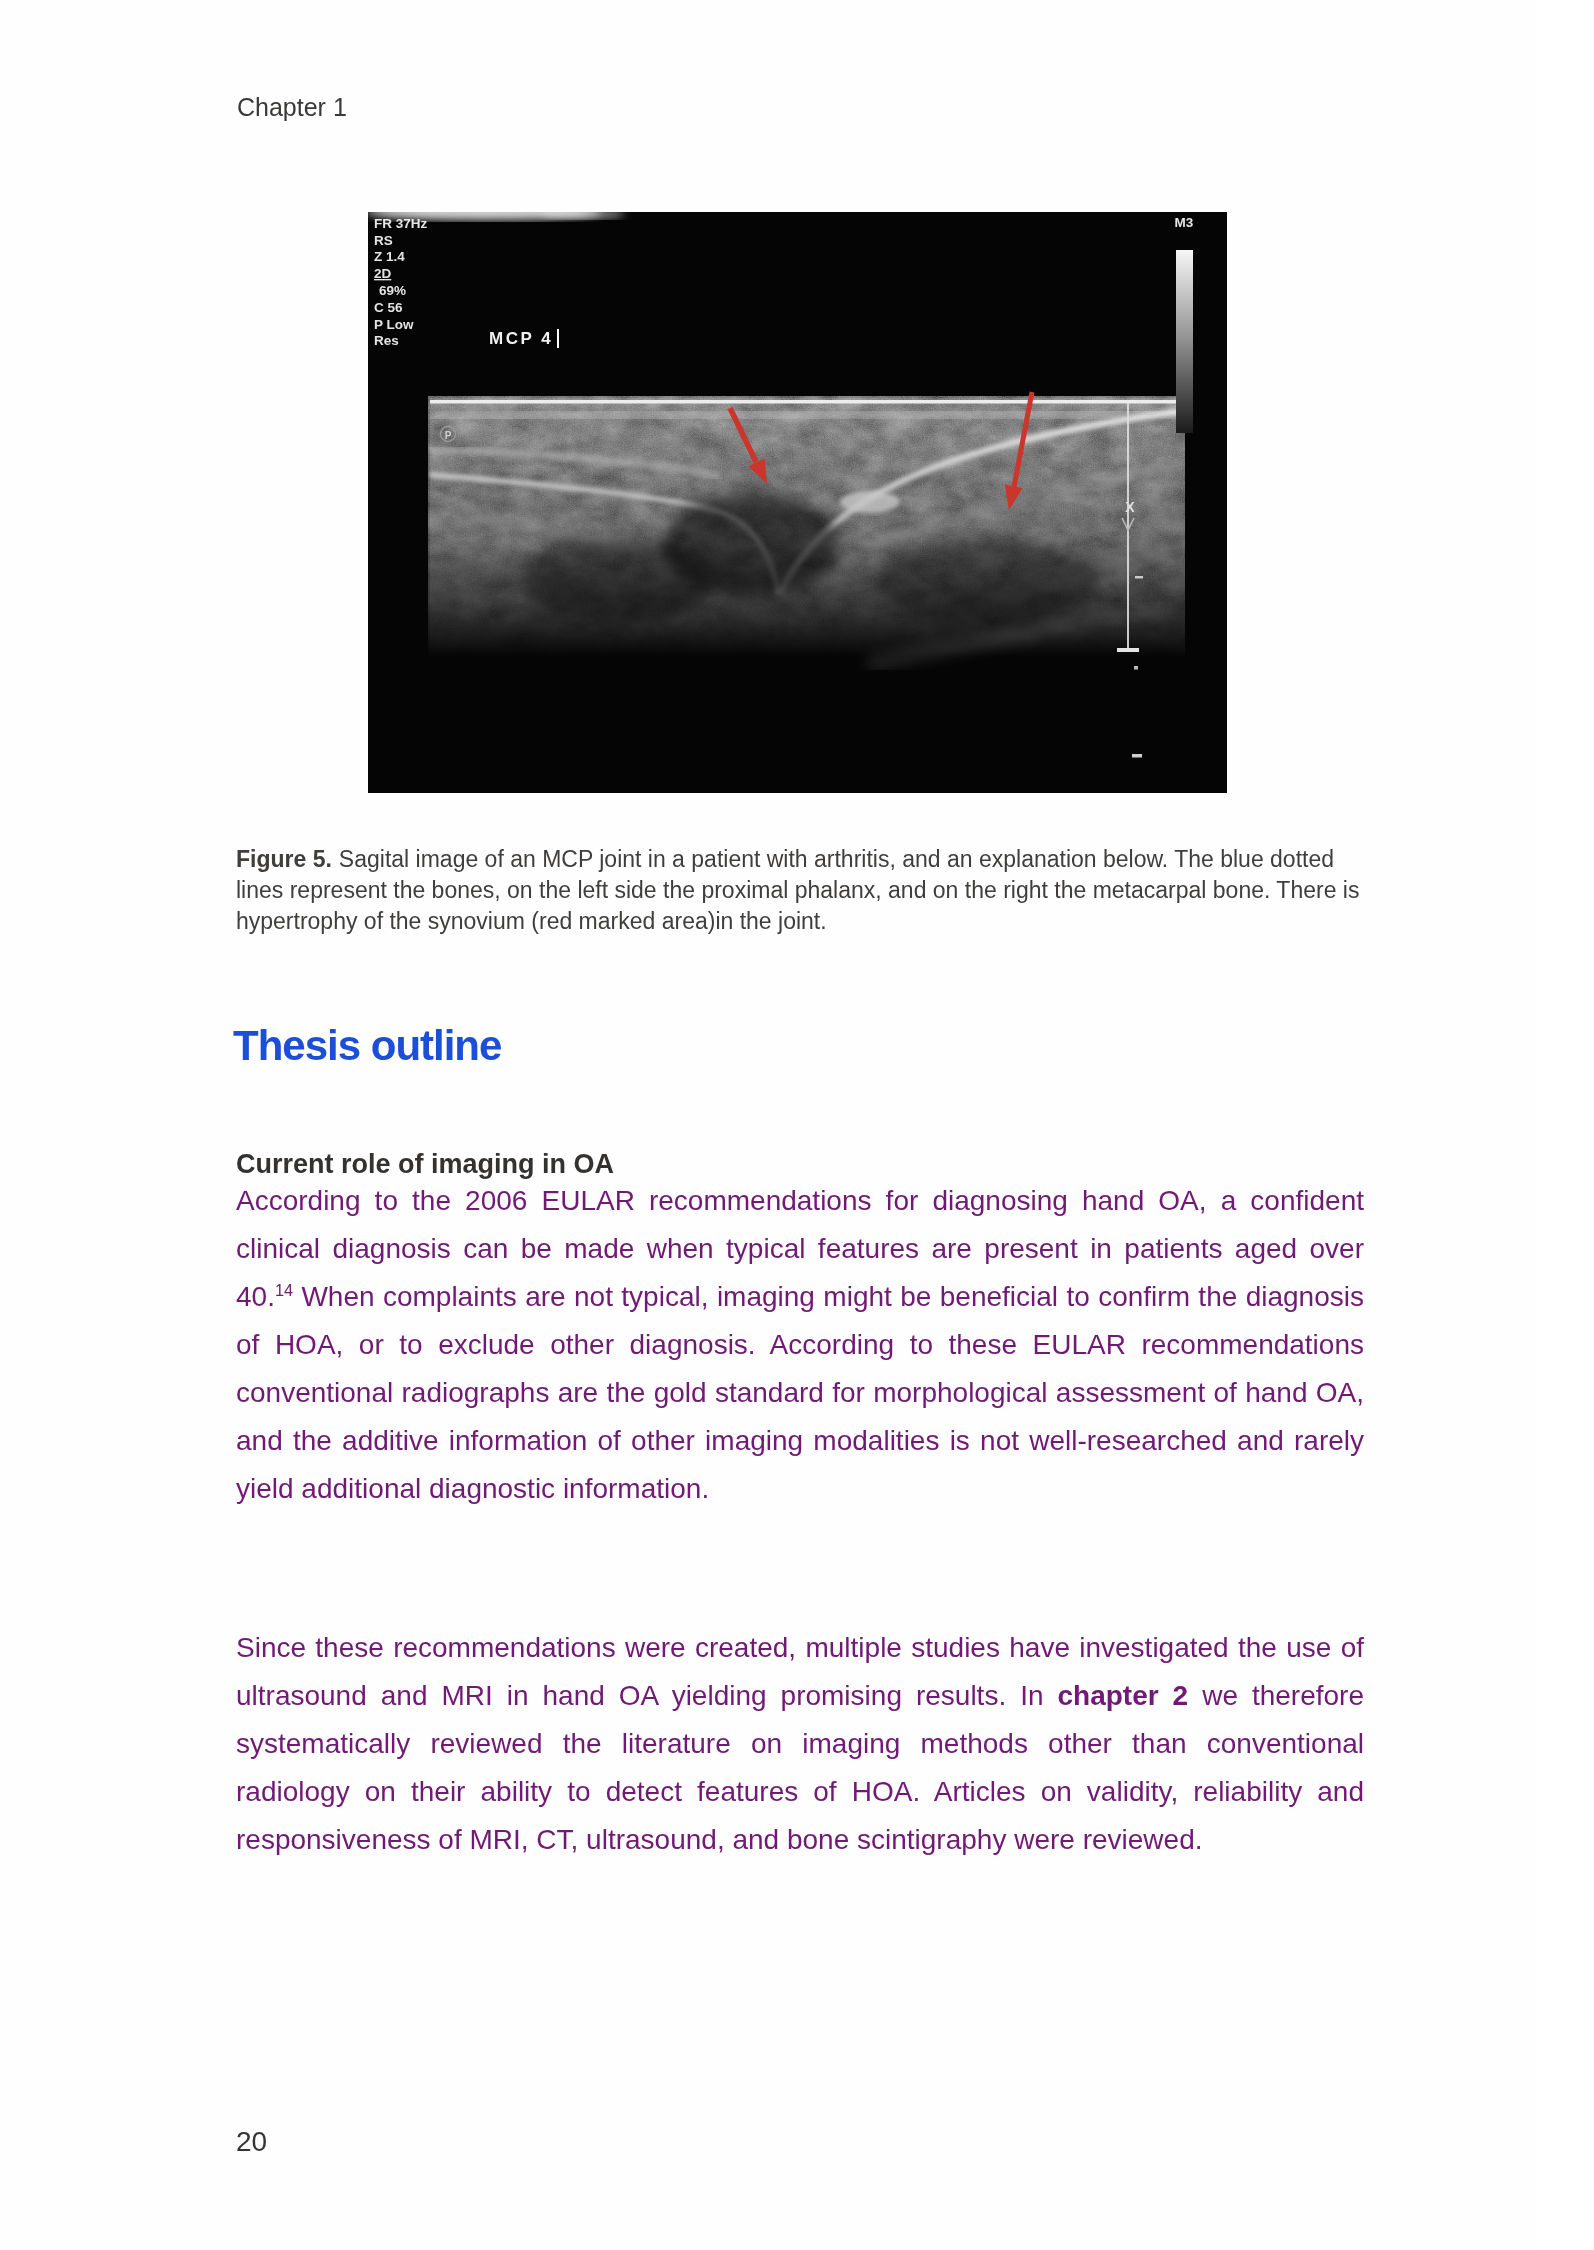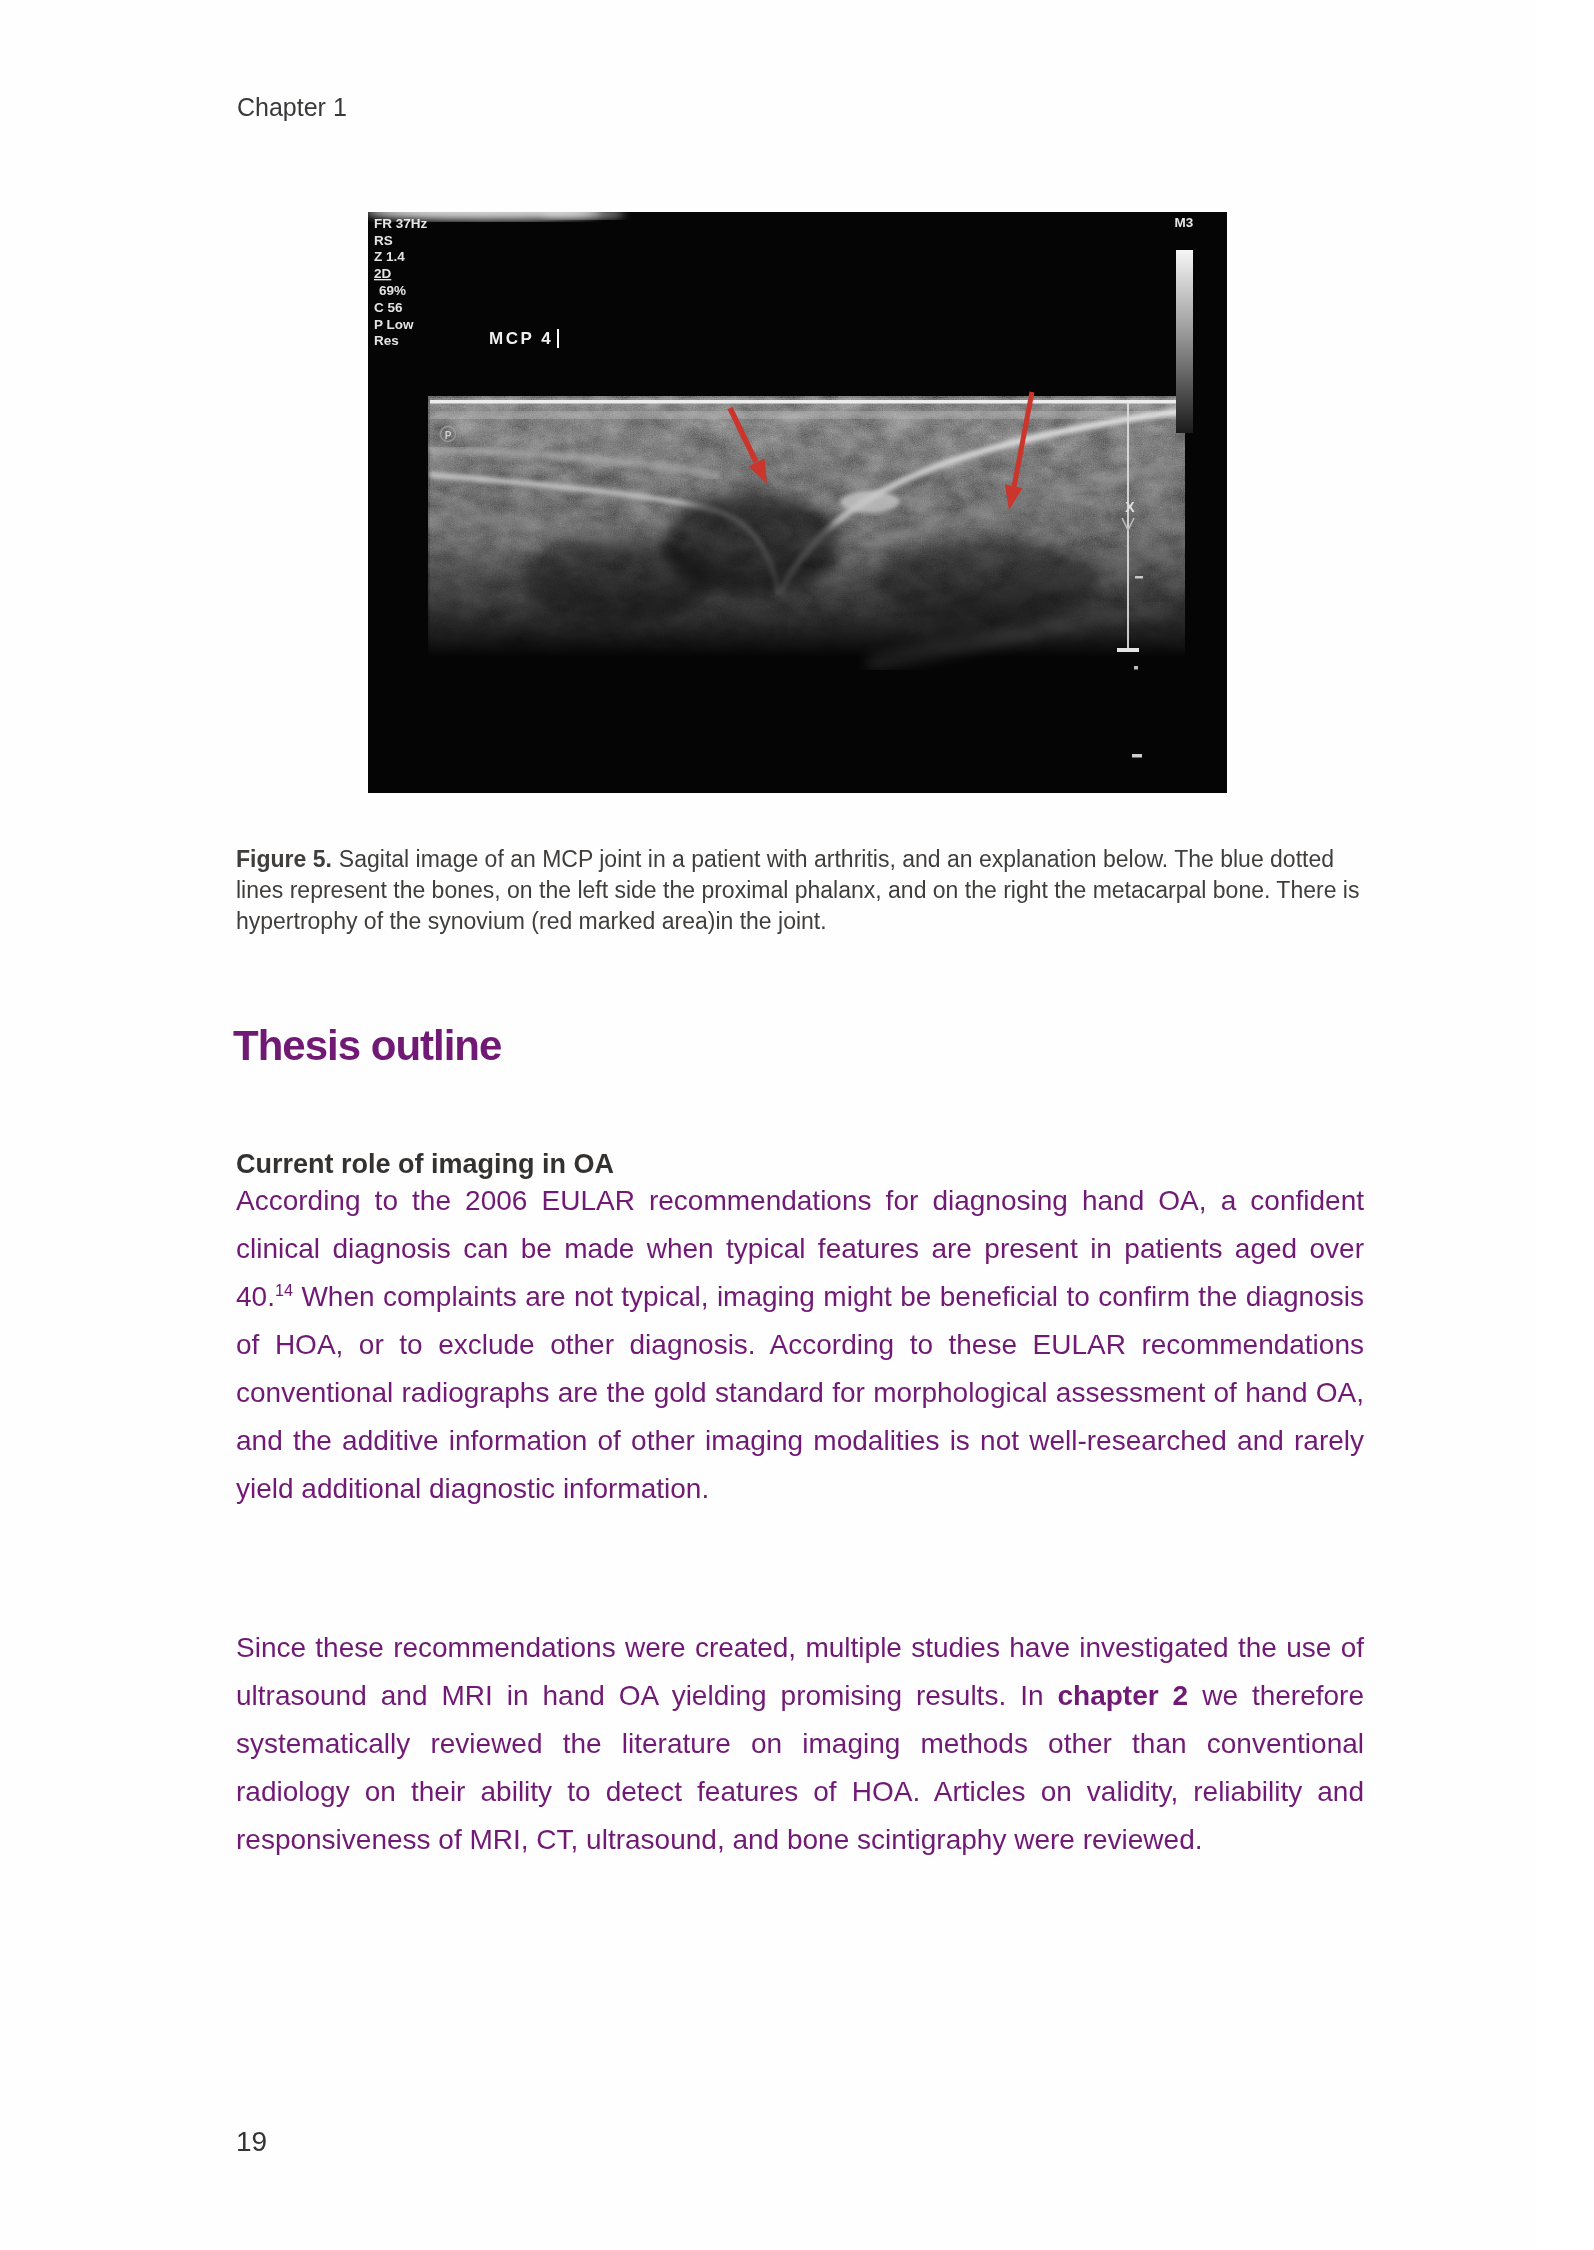--- a/index.html
+++ b/index.html
@@ -5,21 +5,21 @@
   html,body{margin:0;padding:0;background:#ffffff;}
   .page{
     position:relative;width:1535px;height:2250px;background:#fefefe;
     font-family:"Liberation Sans", sans-serif;color:#2e2c2a;overflow:hidden;
   }
   .chapter{position:absolute;left:237px;top:93px;font-size:25px;color:#3a3938;}
   .us-figure{position:absolute;left:368px;top:212px;width:859px;height:581px;background:#040404;}
   .us-figure svg{display:block;}
   .caption{position:absolute;left:236px;top:838px;width:1128px;font-size:23px;line-height:31px;color:#403e3c;margin-top:6px;}
   .caption .cap-label{font-weight:700;margin-right:7px;}
-  .heading{position:absolute;left:233px;top:1022px;font-size:42px;font-weight:700;letter-spacing:-1px;color:#701a75;}
+  .heading{position:absolute;left:233px;top:1022px;font-size:42px;font-weight:700;letter-spacing:-1px;color:#1d4ed8;}
   .subheading{position:absolute;left:236px;top:1131px;font-size:27px;font-weight:700;color:#343230;margin-top:18px;}
   .para{position:absolute;left:236px;width:1128px;font-size:28px;line-height:48px;text-align:justify;color:#701a75;}
   .para1{top:1177px;}
   .para2{top:1624px;}
   .para sup{font-size:0.58em;vertical-align:super;line-height:0;}
   .bold{font-weight:700;}
   .pagenum{position:absolute;left:236px;top:2126px;font-size:28px;color:#353432;}
 </style>
 </head>
 <body>
@@ -147,15 +147,15 @@
   <div class="subheading">Current role of imaging in OA</div>
 
   <div class="para para1">
     <span>According to the 2006 EULAR recommendations for diagnosing hand OA, a confident clinical diagnosis can be made when typical features are present in patients aged over 40.</span><sup>14</sup><span> When complaints are not typical, imaging might be beneficial to confirm the diagnosis of HOA, or to exclude other diagnosis. According to these EULAR recommendations conventional radiographs are the gold standard for morphological assessment of hand OA, and the additive information of other imaging modalities is not well-researched and rarely yield additional diagnostic information.</span>
   </div>
 
   <div class="para para2">
     <span>Since these recommendations were created, multiple studies have investigated the use of ultrasound and MRI in hand OA yielding promising results. In </span><span class="bold">chapter 2</span><span> we therefore systematically reviewed the literature on imaging methods other than conventional radiology on their ability to detect features of HOA. Articles on validity, reliability and responsiveness of MRI, CT, ultrasound, and bone scintigraphy were reviewed.</span>
   </div>
 
-  <div class="pagenum">19</div>
+  <div class="pagenum">20</div>
 
 </div>
 
 </body></html>

